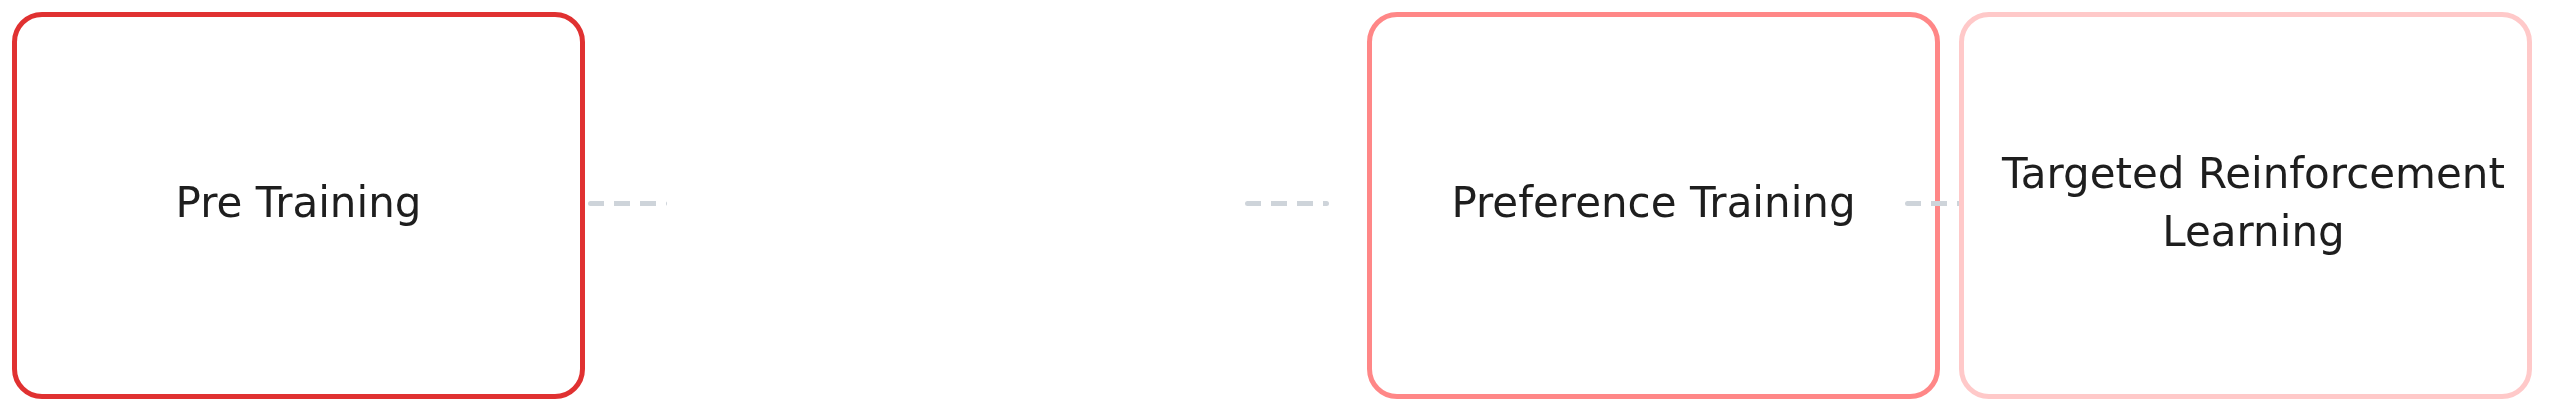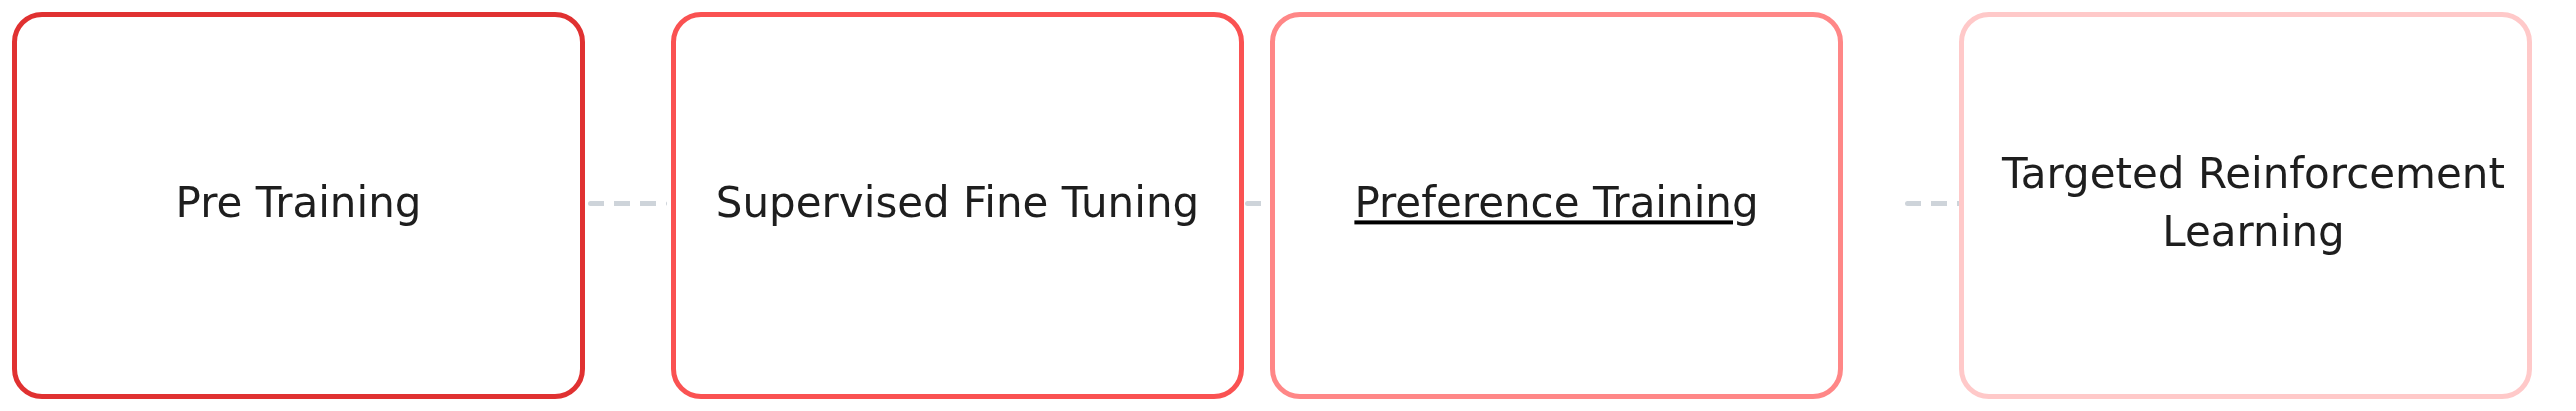--- a/index.html
+++ b/index.html
@@ -61,27 +61,24 @@
 <body>
 
 <div class="canvas">
 
   <div class="stage" id="stage-0" style="left: 12px; border-color: rgb(224, 49, 49);">
     <span class="stage-label">Pre Training</span>
   </div>
 
   <div class="connector" style="left:588px; width:79px;"></div>
 
-  <div class="stage" id="stage-1" style="left: 671px; border-color: rgb(250, 82, 82);">
-    <span class="stage-label">Supervised Fine Tuning</span>
-  </div>
 
   <div class="connector" style="left:1245px; width:84px;"></div>
 
-  <div class="stage" id="stage-2" style="left: 1270px; border-color: rgb(255, 135, 135); text-decoration: underline;">
+  <div class="stage" id="stage-2" style="left: 1367px; border-color: rgb(255, 135, 135);">
     <span class="stage-label">Preference Training</span>
   </div>
 
   <div class="connector" style="left:1905px; width:84px;"></div>
 
   <div class="stage" id="stage-3" style="left: 1959px; border-color: rgb(255, 201, 201); padding-left: 16px;">
     <span class="stage-label">Targeted Reinforcement Learning</span>
   </div>
 
 </div>

